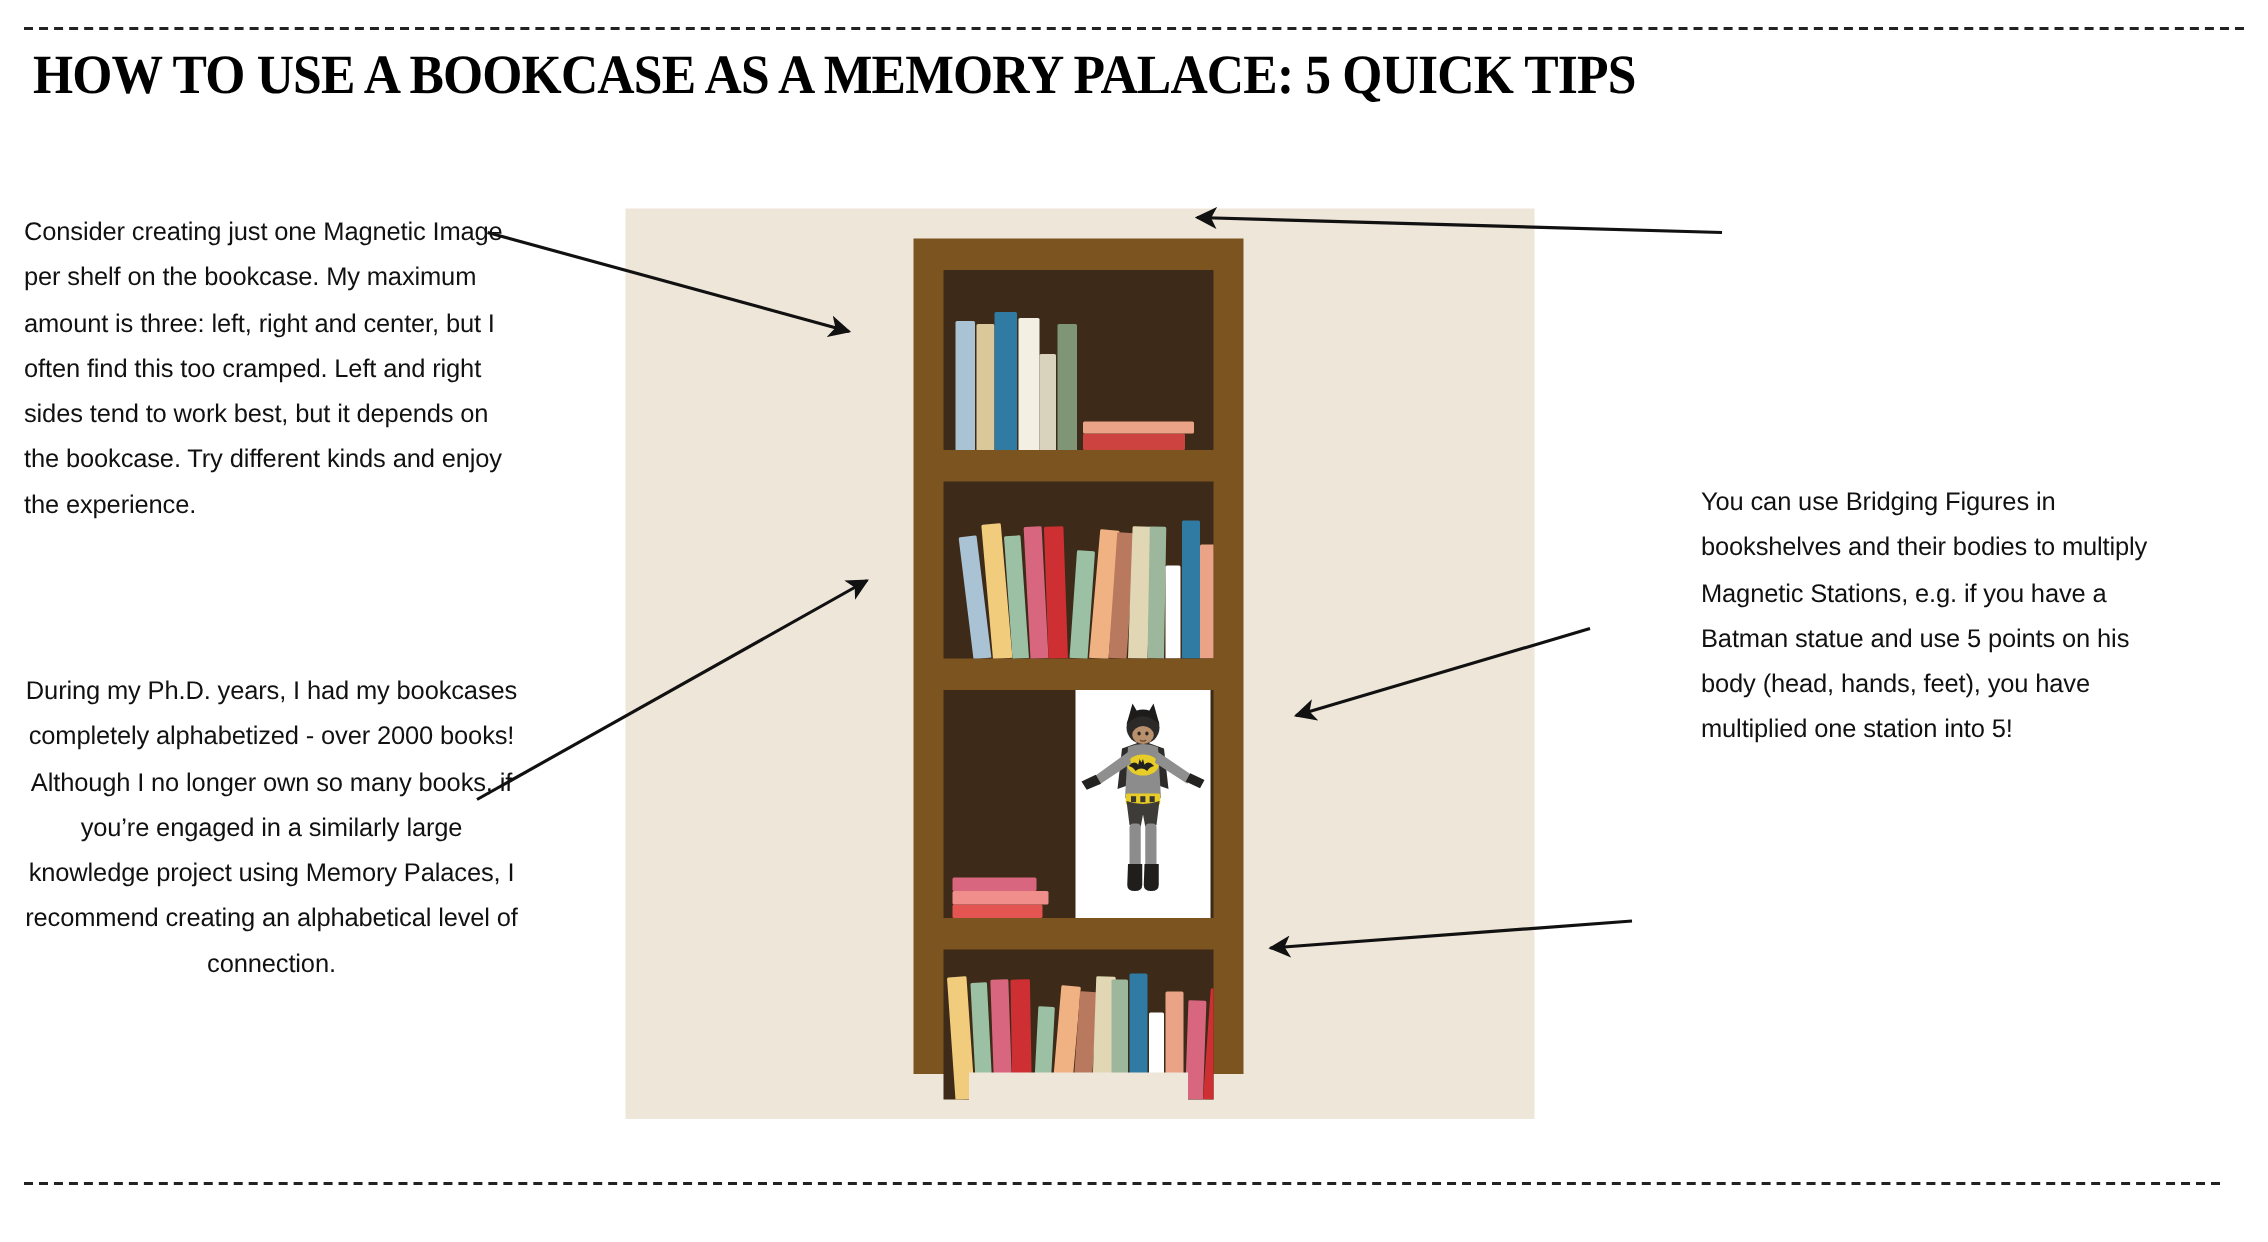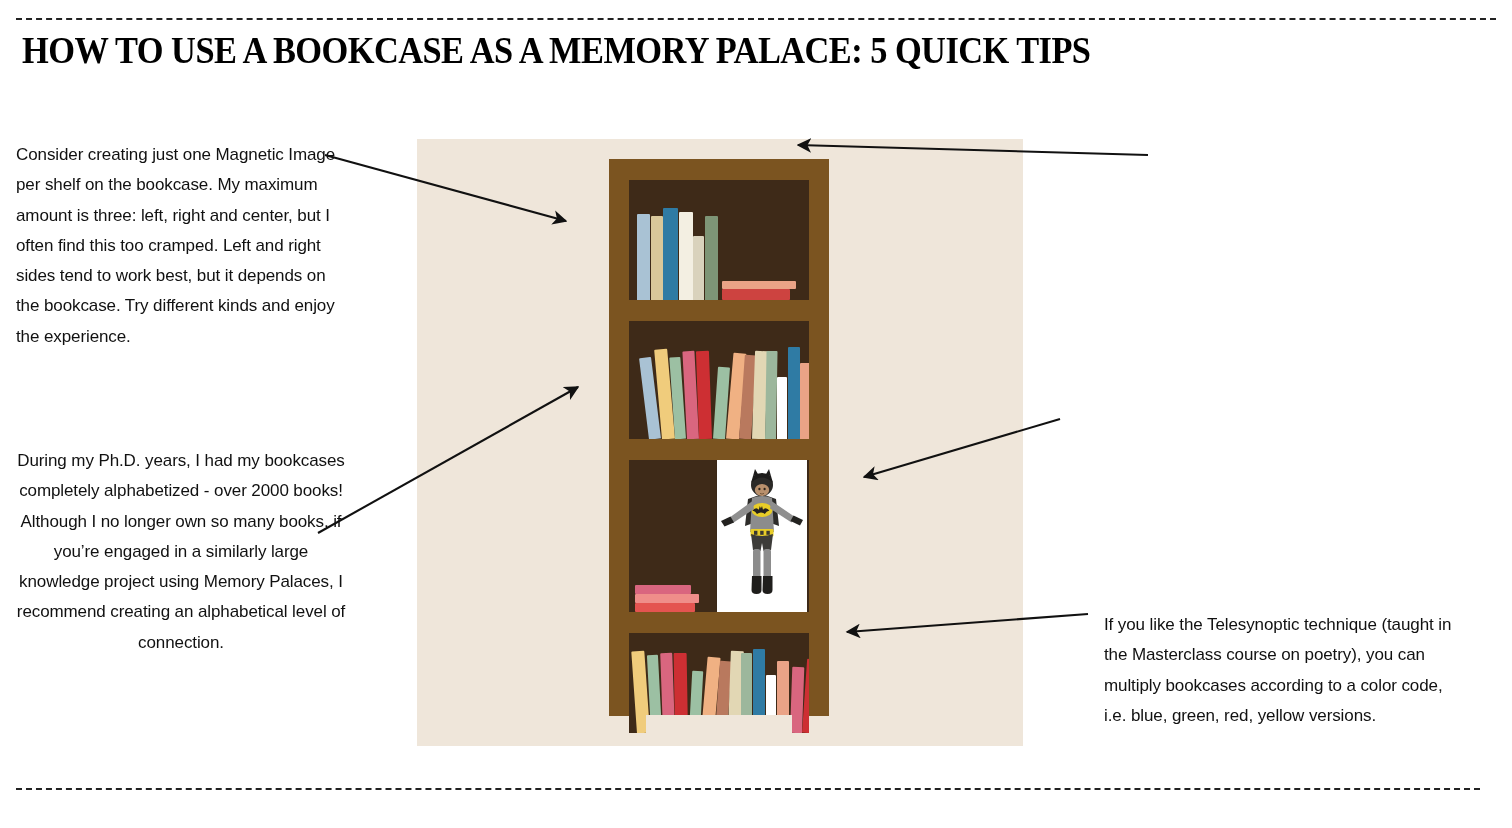--- a/index.html
+++ b/index.html
@@ -134,21 +134,21 @@
 
 <div id="page">
 
   <div class="rule" id="rule-top"></div>
   <div class="rule" id="rule-bottom"></div>
 
   <div id="title">HOW TO USE A BOOKCASE AS A MEMORY PALACE: 5 QUICK TIPS</div>
 
   <div class="para" id="para-left-1">Consider creating just one Magnetic Image per shelf on the bookcase. My maximum amount is three: left, right and center, but I often find this too cramped. Left and right sides tend to work best, but it depends on the bookcase. Try different kinds and enjoy the experience.</div>
   <div class="para" id="para-left-2">During my Ph.D. years, I had my bookcases completely alphabetized - over 2000 books! Although I no longer own so many books, if you’re engaged in a similarly large knowledge project using Memory Palaces, I recommend creating an alphabetical level of connection.</div>
-  <div class="para" id="para-right-3">If you like the Telesynoptic technique (taught in the Masterclass course on poetry), you can multiply bookcases according to a color code, i.e. blue, green, red, yellow versions.</div>
+  <div class="para" id="para-right-2">You can use Bridging Figures in bookshelves and their bodies to multiply Magnetic Stations, e.g. if you have a Batman statue and use 5 points on his body (head, hands, feet), you have multiplied one station into 5!</div>
 
   <div id="scene">
     <div id="bookcase">
       <div class="shelf" id="shelf-1">
           <div class="book" style="left: 8px; width: 13px; height: 86px; background: rgb(169, 194, 212);"></div>
           <div class="book" style="left: 21.5px; width: 12px; height: 84px; background: rgb(218, 200, 154);"></div>
           <div class="book" style="left: 34px; width: 15px; height: 92px; background: rgb(47, 123, 164);"></div>
           <div class="book" style="left: 49.5px; width: 14px; height: 88px; background: rgb(243, 239, 226);"></div>
           <div class="book" style="left: 64px; width: 11px; height: 64px; background: rgb(217, 210, 188);"></div>
           <div class="book" style="left: 75.5px; width: 13px; height: 84px; background: rgb(126, 149, 118);"></div>

